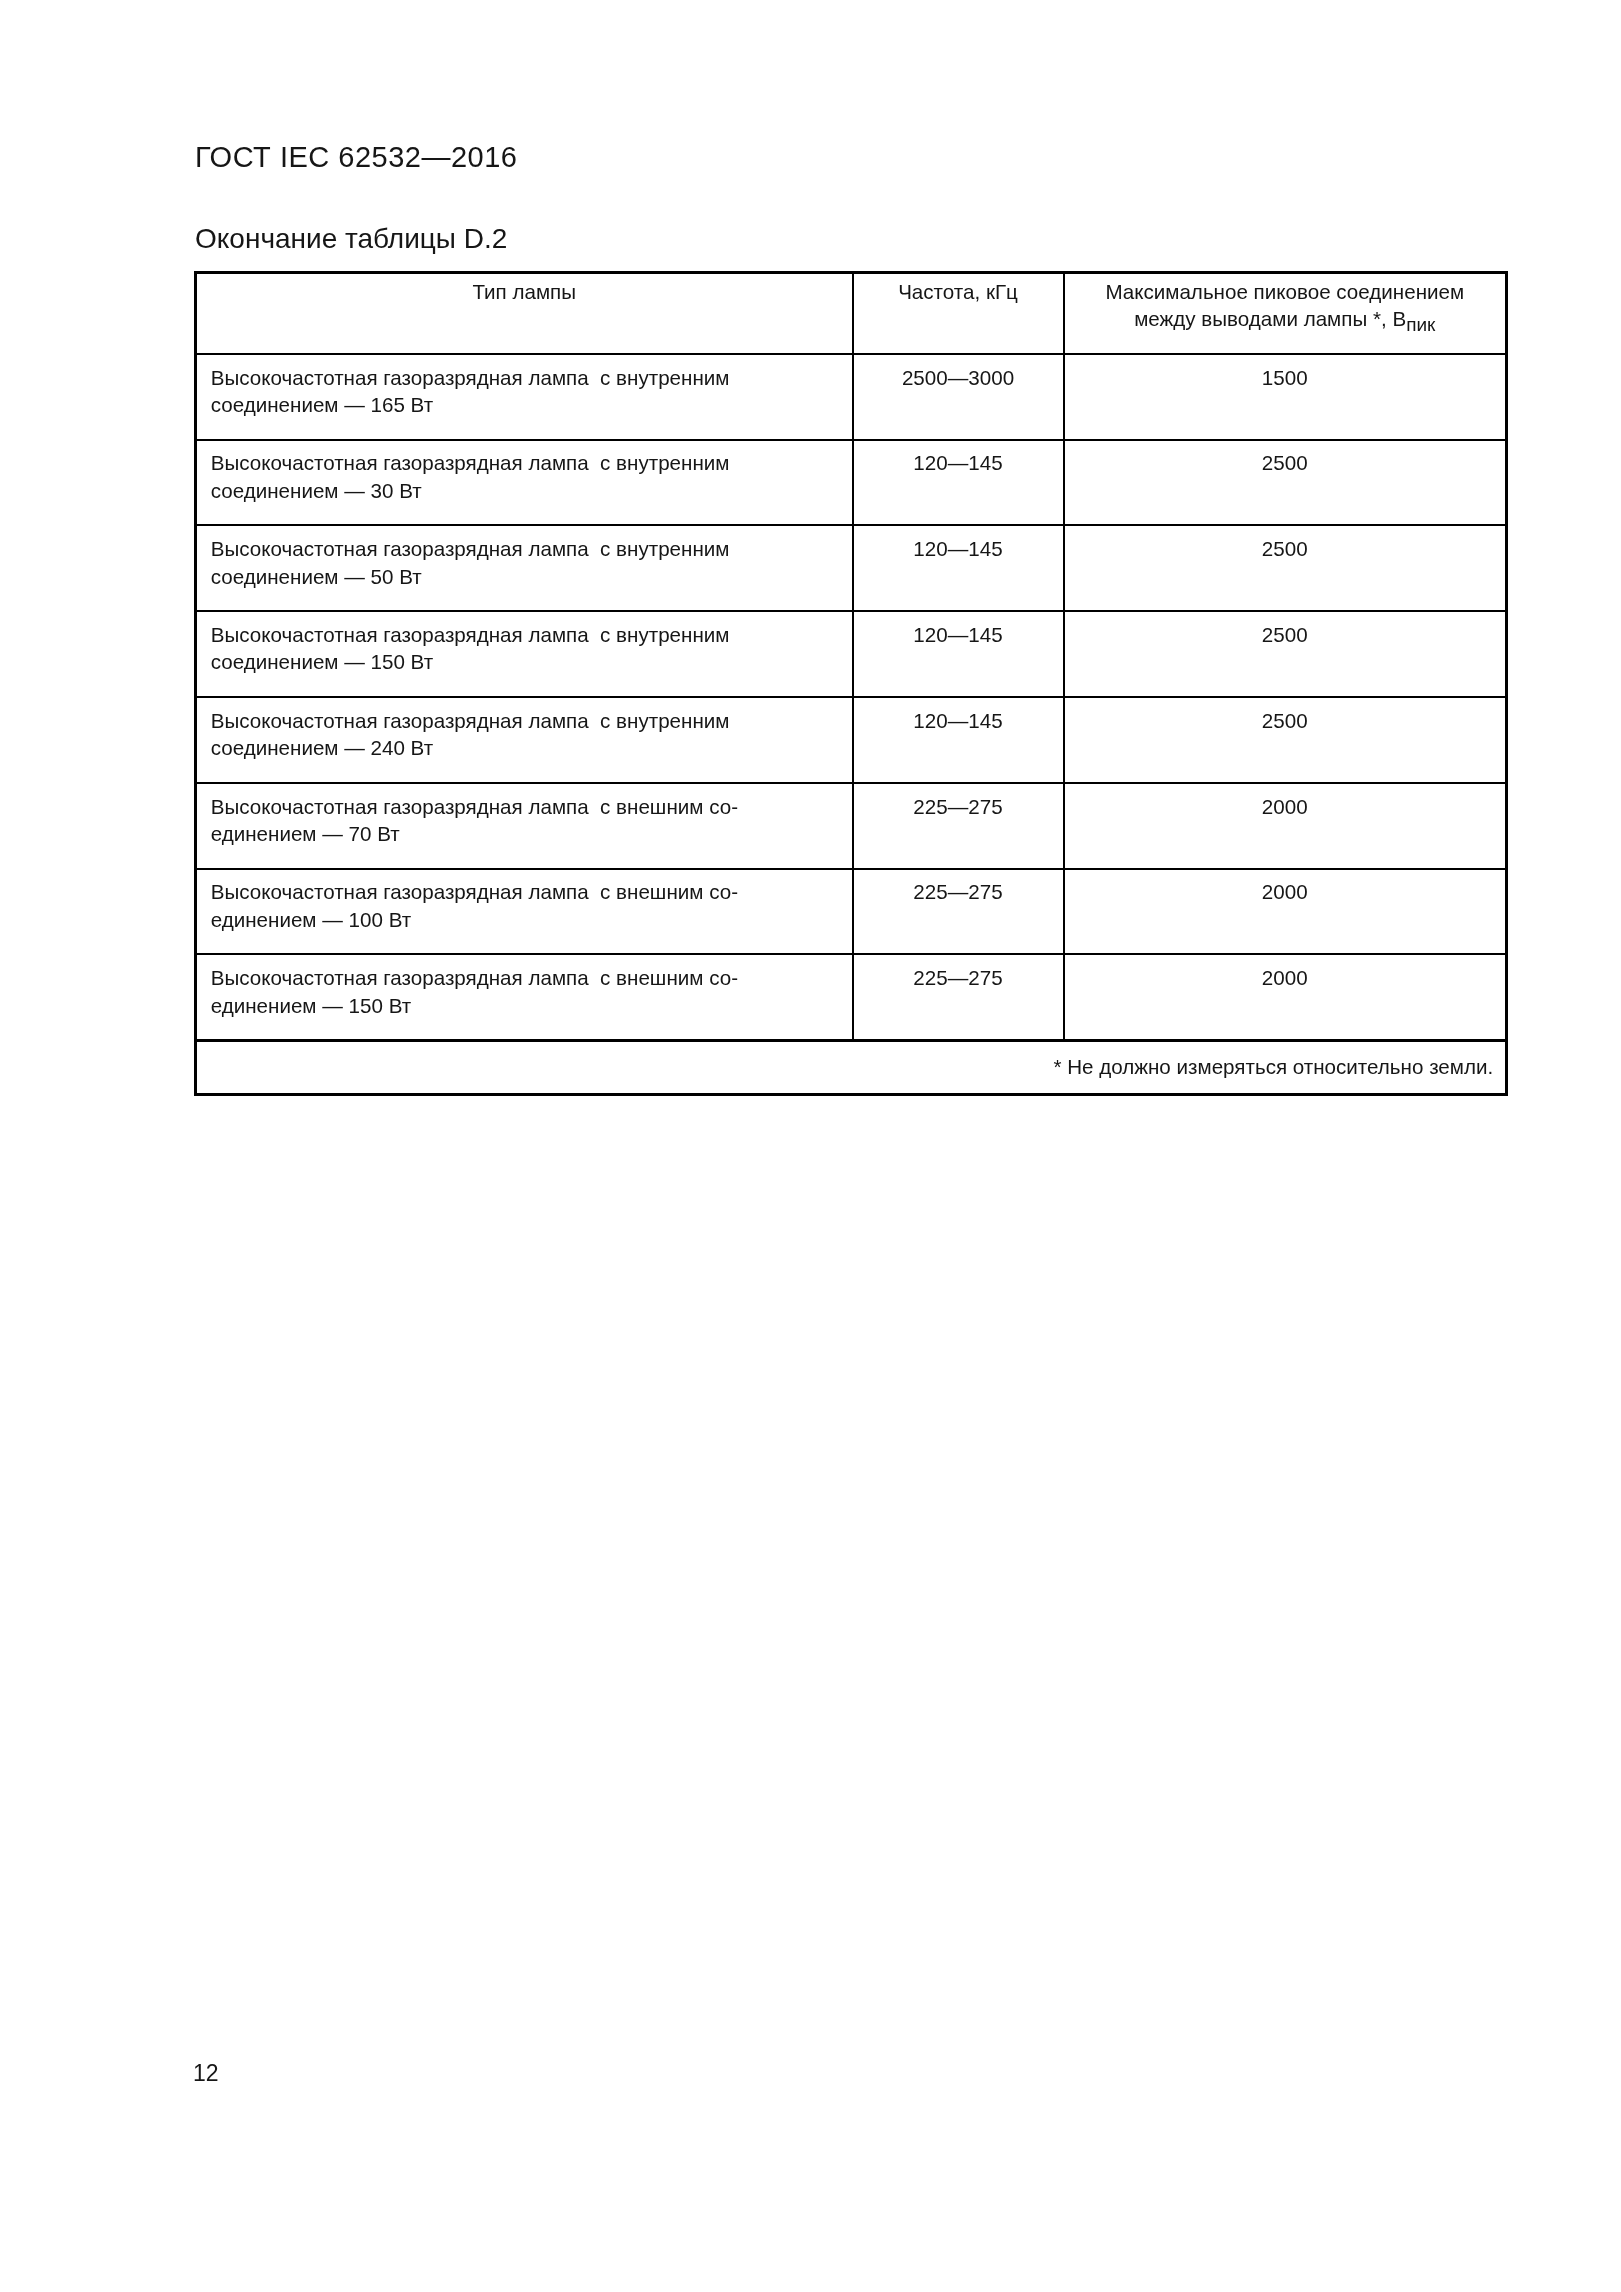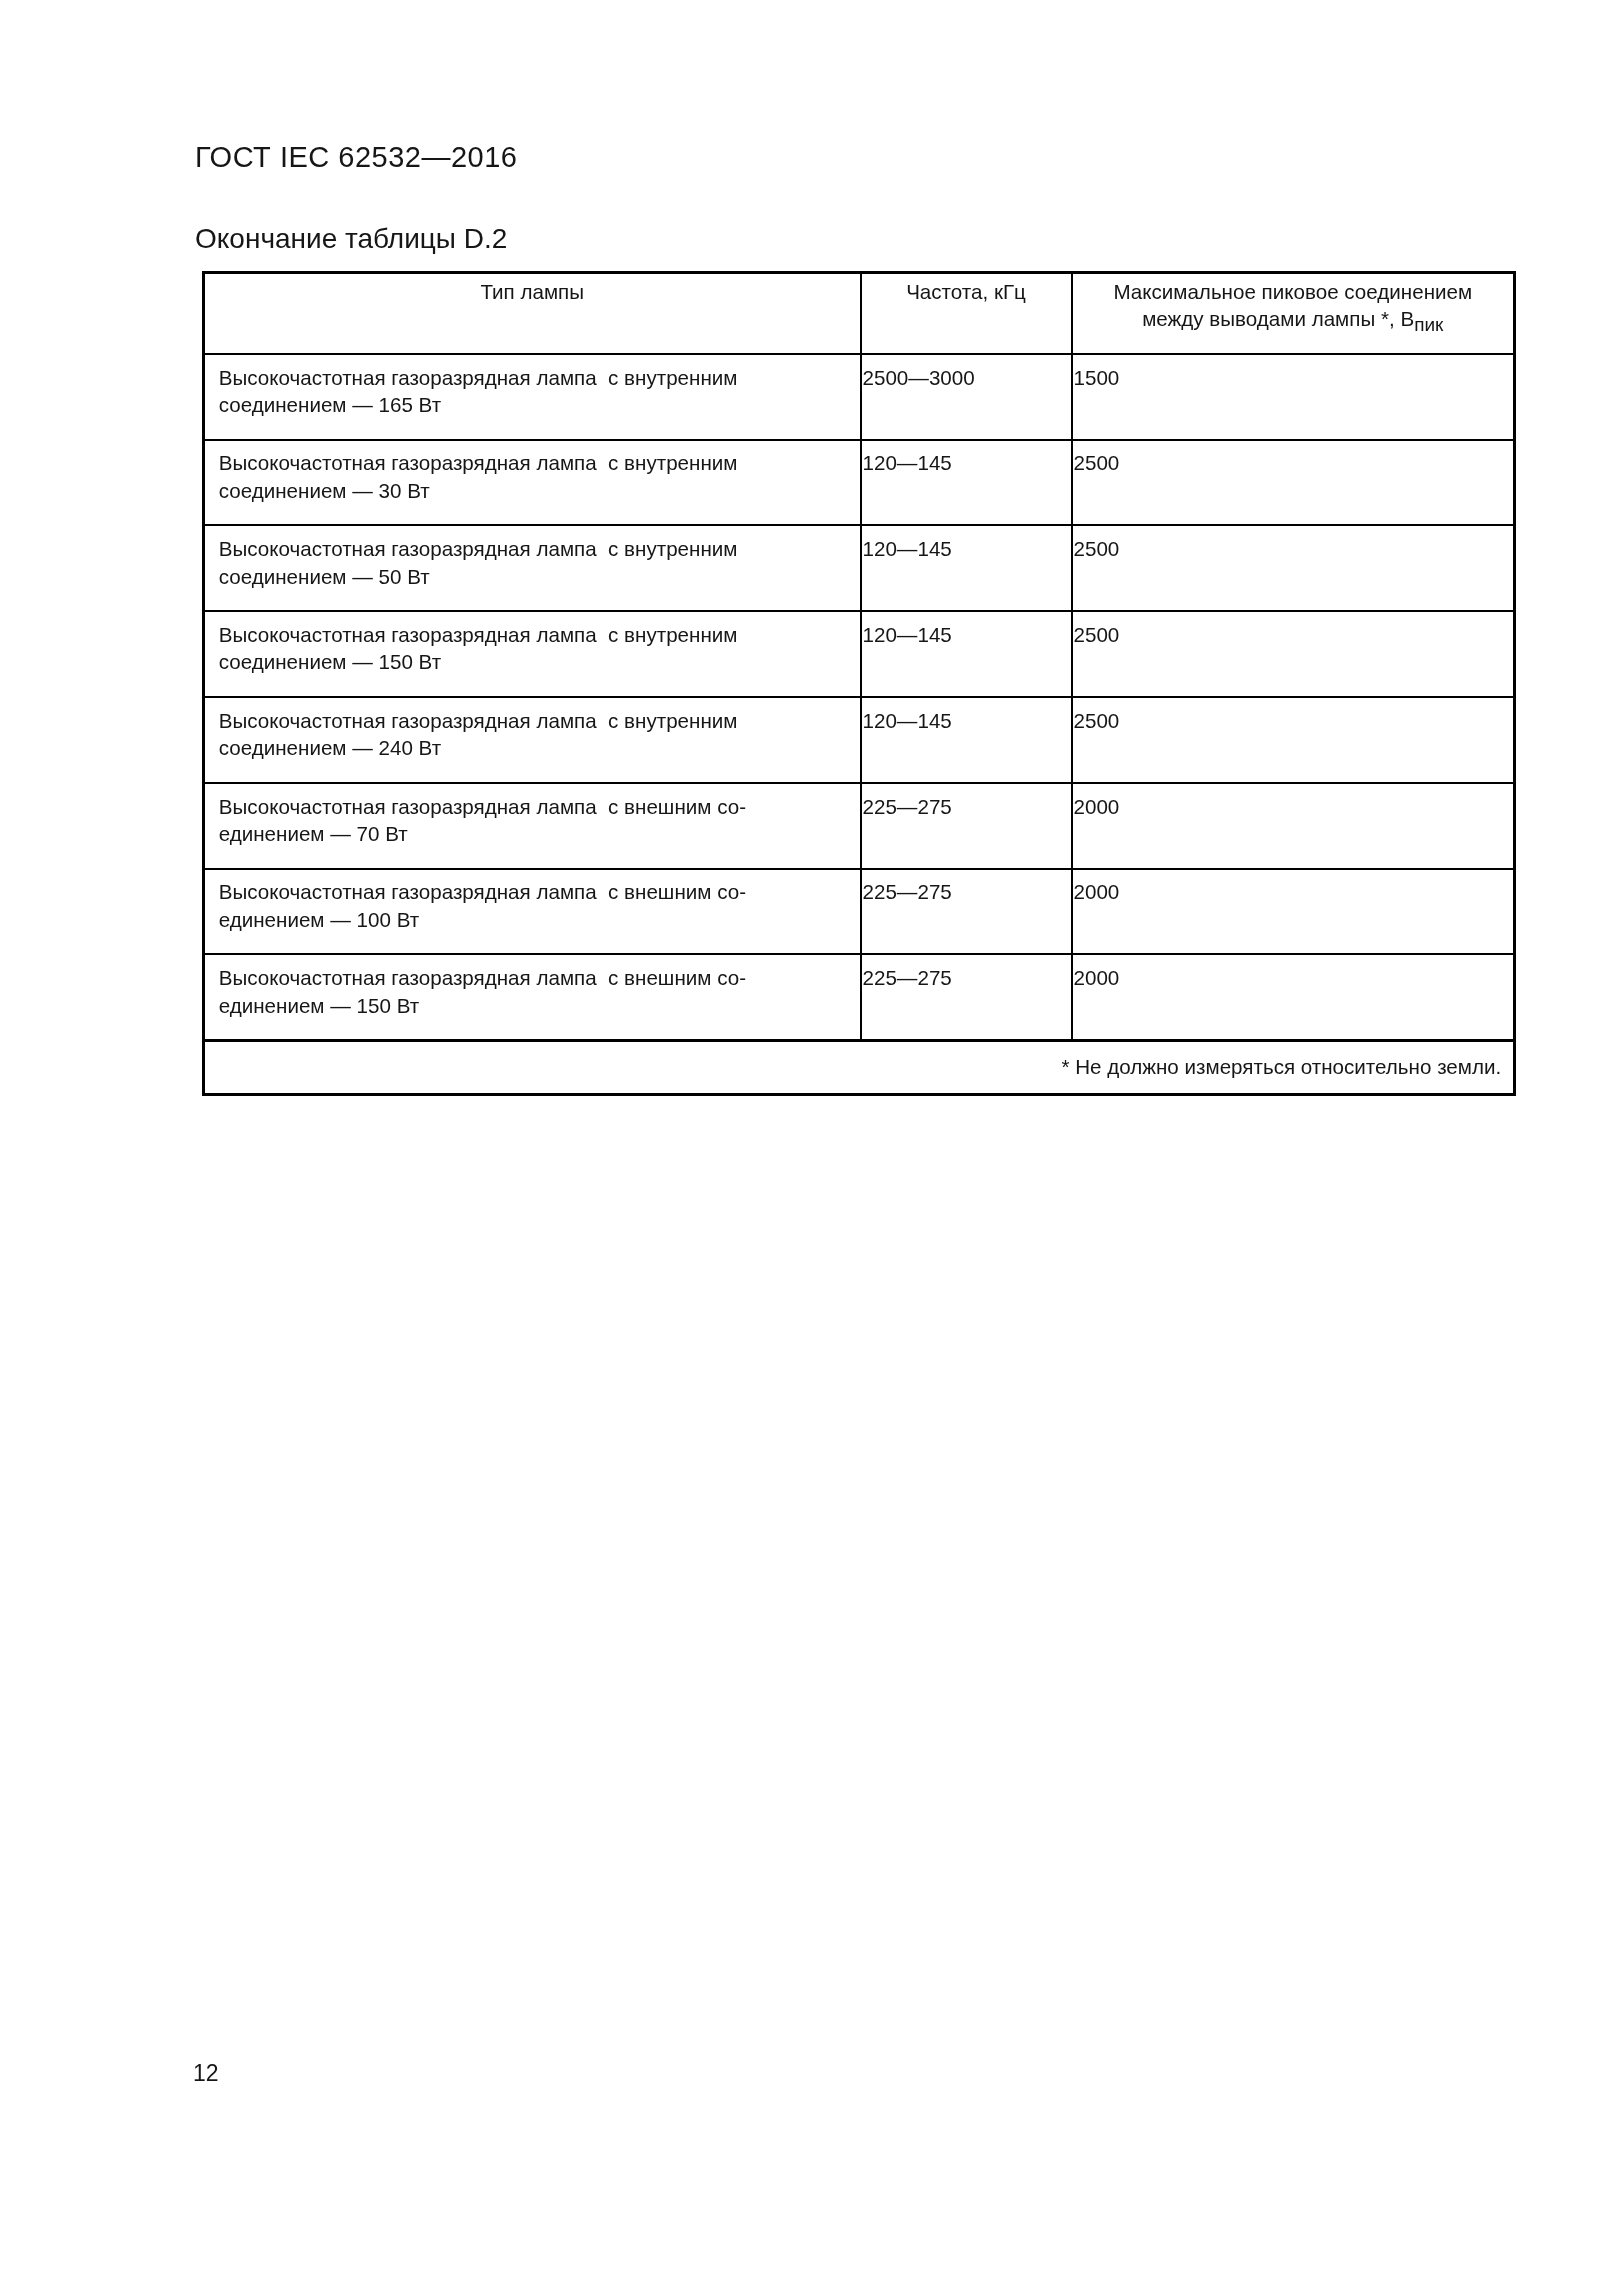--- a/index.html
+++ b/index.html
@@ -33,21 +33,20 @@
   table.lamp-table {
     position: absolute;
     left: 194px;
     top: 271px;
     width: 1310px;
     border-collapse: collapse;
     table-layout: fixed;
     border: 3.9px solid #000;
     font-size: 20.6px;
     line-height: 27.4px;
-    margin-left: 8px;
   }
   table.lamp-table th,
   table.lamp-table td {
     border: 2.9px solid #000;
     font-weight: normal;
     vertical-align: top;
     overflow: hidden;
   }
   thead th {
     border-bottom: 7.8px double #000;
@@ -58,20 +57,21 @@
   }
   tbody td {
     height: 74px;
   }
   td.c-type {
     text-align: left;
     padding: 8.8px 11.8px 0 13.7px;
     white-space: pre-wrap;
   }
   td.c-num {
+    text-align: center;
     padding-top: 8.8px;
     border-radius: 17px;
   }
   .hdr-line {
     display: block;
   }
   sub.vpeak-sub {
     font-size: 19px;
     line-height: 0;
     text-align: center;

